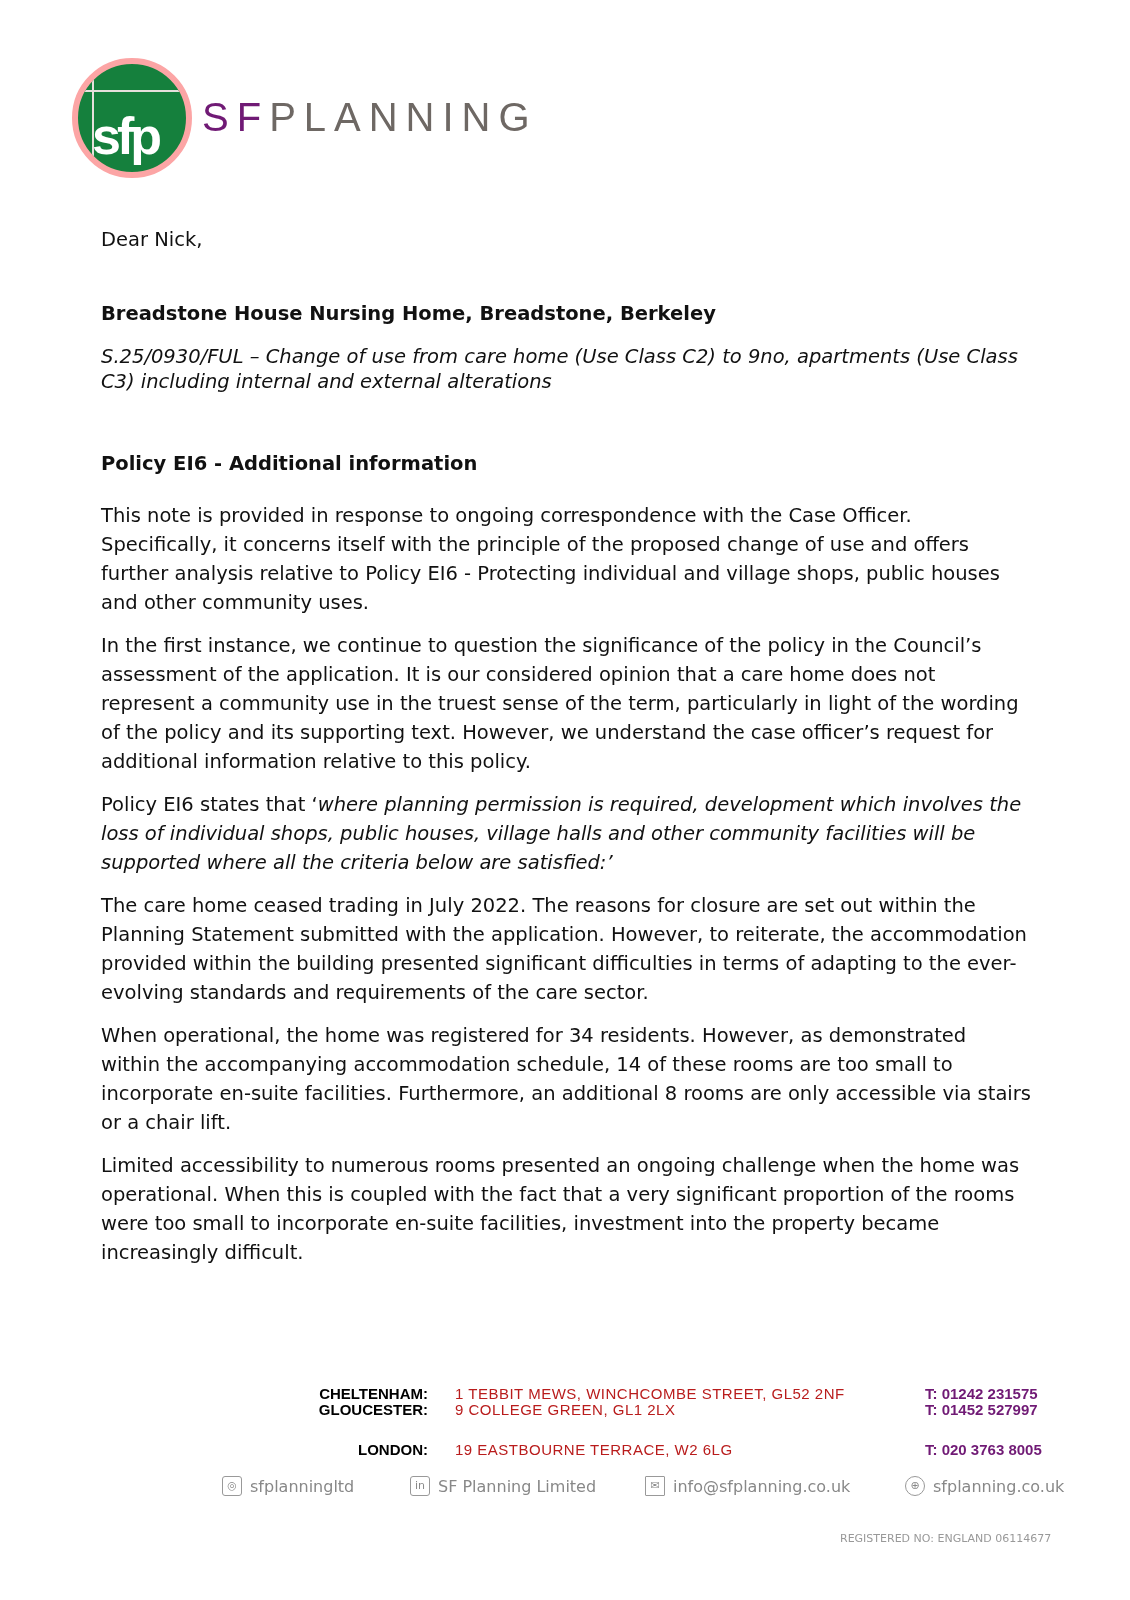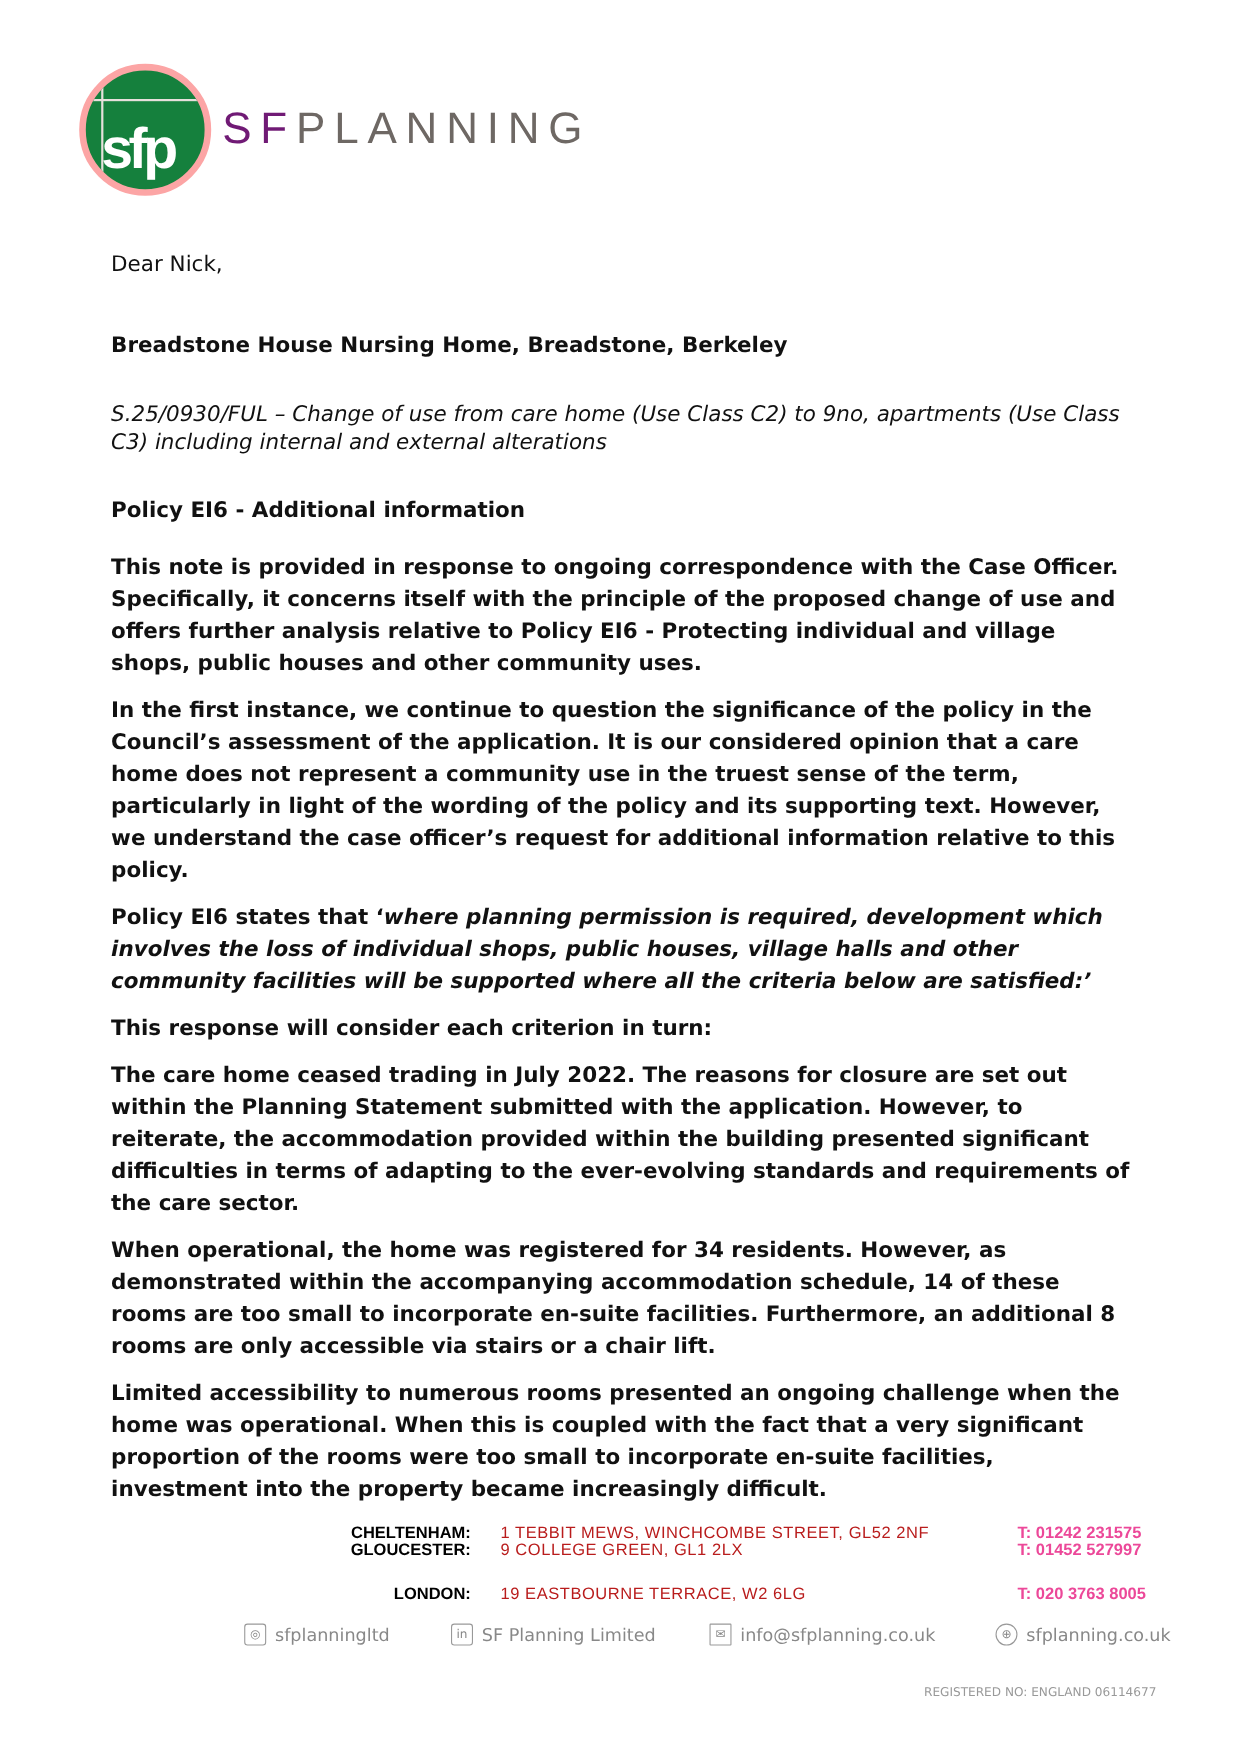--- a/index.html
+++ b/index.html
@@ -5,34 +5,34 @@
   html,body{margin:0;padding:0;background:#fff;}
   body{width:1130px;height:1600px;position:relative;overflow:hidden;font-family:"DejaVu Sans",sans-serif;color:#111;}
   .logo{position:absolute;left:72px;top:58px;width:460px;height:120px;}
   .logo-circle{position:absolute;left:0;top:0;width:108px;height:108px;border-radius:50%;background:#15803d;border:6px solid #fca5a5;box-sizing:content-box;overflow:hidden;text-decoration:underline;}
   .logo-circle .vline{position:absolute;left:14px;top:0;width:2px;height:100%;background:#e6e0dc;}
   .logo-circle .hline{position:absolute;left:0;top:26px;width:100%;height:2px;background:#e6e0dc;}
   .logo-circle .mono{position:absolute;left:14px;top:42px;font-family:"Liberation Sans",sans-serif;font-weight:bold;font-size:52px;color:#fff;letter-spacing:-4px;line-height:60px;}
   .logo-word{position:absolute;left:130px;top:34px;font-family:"Liberation Sans",sans-serif;font-size:40px;letter-spacing:8px;line-height:50px;}
   .logo-word .sf{color:#701a75;}
   .logo-word .pl{color:#6e6864;}
-  p{margin:0;font-weight:bold;}
+  p{margin:0;}
   .salutation{position:absolute;left:101px;top:228px;font-size:19.5px;}
   .subject{position:absolute;left:101px;top:302px;font-weight:bold;font-size:19.5px;}
-  .ref{position:absolute;left:101px;top:364px;width:920px;font-style:italic;font-size:19.5px;line-height:25px;}
+  .ref{position:absolute;left:101px;top:344px;width:920px;font-style:italic;font-size:19.5px;line-height:25px;}
   .heading{position:absolute;left:101px;top:452px;font-weight:bold;font-size:19.5px;}
   .body{position:absolute;left:101px;top:501px;width:930px;font-size:19.5px;line-height:29px;}
   .body p{margin-bottom:14px;}
   .body .crit{font-weight:bold;font-style:italic;padding-left:34px;}
   i{font-style:italic;}
   .footer{position:absolute;left:0;top:1380px;width:1130px;font-family:"Liberation Sans",sans-serif;color:#8a8a8a;}
   .frow{position:absolute;height:28px;font-size:15px;line-height:28px;}
   .city{position:absolute;width:130px;text-align:right;font-weight:bold;color:#000000;}
   .addr{position:absolute;left:455px;color:#b91c1c;letter-spacing:0.5px;}
-  .tel{position:absolute;left:925px;font-weight:bold;color:#ec4899;}
+  .tel{position:absolute;left:925px;font-weight:bold;color:#701a75;}
   .social{position:absolute;top:1476px;font-size:16px;color:#888;display:flex;align-items:center;gap:8px;}
   .ico{display:inline-block;width:18px;height:18px;border:1.5px solid #999;border-radius:3px;font-size:11px;line-height:18px;text-align:center;color:#888;}
   .reg{position:absolute;left:840px;top:1532px;font-size:11px;color:#999;}
 </style>
 </head>
 <body>
 
 <div class="logo">
   <div class="logo-circle">
     <div class="vline"></div>
@@ -44,21 +44,20 @@
 
 <div class="salutation">Dear Nick,</div>
 <div class="subject">Breadstone House Nursing Home, Breadstone, Berkeley</div>
 <div class="ref">S.25/0930/FUL – Change of use from care home (Use Class C2) to 9no, apartments (Use Class C3) including internal and external alterations</div>
 <div class="heading">Policy EI6 - Additional information</div>
 
 <div class="body">
   <p>This note is provided in response to ongoing correspondence with the Case Officer. Specifically, it concerns itself with the principle of the proposed change of use and offers further analysis relative to Policy EI6 - Protecting individual and village shops, public houses and other community uses.</p>
   <p>In the first instance, we continue to question the significance of the policy in the Council’s assessment of the application. It is our considered opinion that a care home does not represent a community use in the truest sense of the term, particularly in light of the wording of the policy and its supporting text. However, we understand the case officer’s request for additional information relative to this policy.</p>
   <p><span>Policy EI6 states that ‘</span><i>where planning permission is required, development which involves the loss of individual shops, public houses, village halls and other community facilities will be supported where all the criteria below are satisfied:’</i></p>
-  <p>This response will consider each criterion in turn:</p>
   <p>The care home ceased trading in July 2022. The reasons for closure are set out within the Planning Statement submitted with the application. However, to reiterate, the accommodation provided within the building presented significant difficulties in terms of adapting to the ever-evolving standards and requirements of the care sector.</p>
   <p>When operational, the home was registered for 34 residents. However, as demonstrated within the accompanying accommodation schedule, 14 of these rooms are too small to incorporate en-suite facilities. Furthermore, an additional 8 rooms are only accessible via stairs or a chair lift.</p>
   <p>Limited accessibility to numerous rooms presented an ongoing challenge when the home was operational. When this is coupled with the fact that a very significant proportion of the rooms were too small to incorporate en-suite facilities, investment into the property became increasingly difficult.</p>
 </div>
 
 <div class="footer">
   <div class="frow" style="top:0;left:0;width:1130px;">
     <span class="city" style="left:298px;">CHELTENHAM:</span>
     <span class="addr">1 TEBBIT MEWS, WINCHCOMBE STREET, GL52 2NF</span>
     <span class="tel">T: 01242 231575</span>

